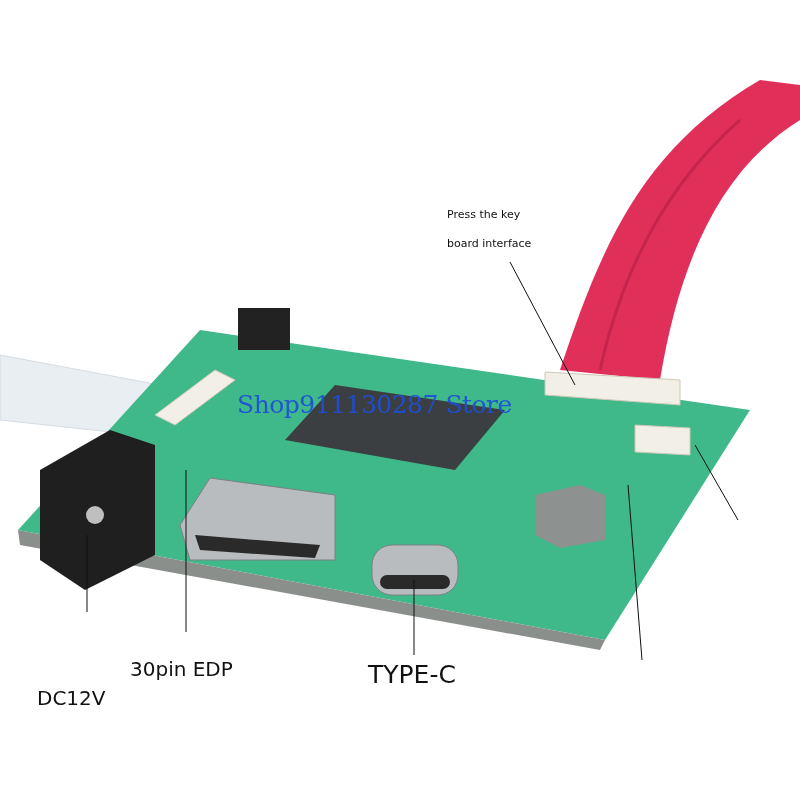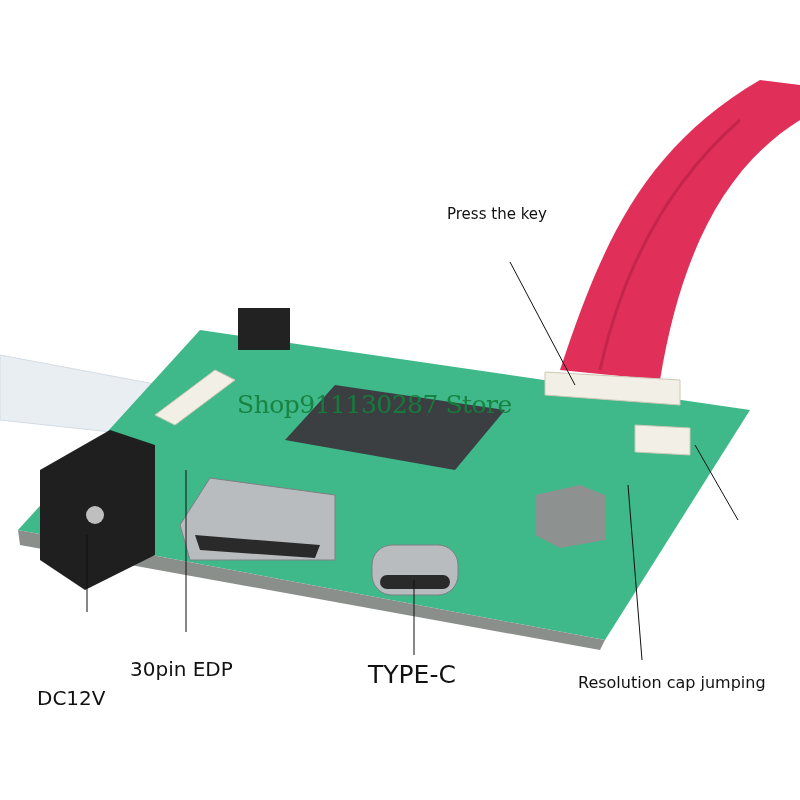--- a/index.html
+++ b/index.html
@@ -1,22 +1,22 @@
 <!DOCTYPE html>
 <html><head>
 <meta charset="utf-8">
 <style>
   html, body { margin:0; padding:0; background:#ffffff; }
   body { width:800px; height:800px; position:relative; overflow:hidden; font-family:"DejaVu Sans", sans-serif; }
   .stage { position:absolute; left:0; top:0; width:800px; height:800px; }
   .label { position:absolute; color:#111; white-space:nowrap; }
-  .lbl-sm { font-size:15px; line-height:29px; }
+  .lbl-sm { font-size:11px; line-height:29px; }
   .lbl-md { font-size:20px; }
   .lbl-lg { font-size:25px; }
-  .watermark { position:absolute; left:237px; top:390px; font-family:"DejaVu Serif", serif; font-size:25px; color:#15803d; opacity:0.92; white-space:nowrap; letter-spacing:-0.5px; }
+  .watermark { position:absolute; left:237px; top:390px; font-family:"DejaVu Serif", serif; font-size:25px; color:#1d4ed8; opacity:0.92; white-space:nowrap; letter-spacing:-0.5px; }
   svg { position:absolute; left:0; top:0; }
 </style>
 </head>
 <body>
 
 <div class="stage">
   <svg width="800" height="800" viewBox="0 0 800 800">
 
     <path d="M0 355 L160 385 L185 440 L0 420 Z" fill="#e9eef3" stroke="#d4dbe2"></path>
     <path d="M150 420 L185 385 L190 395 L158 440 Z" fill="#4a8fd6"></path>
@@ -55,20 +55,20 @@
       <line x1="186" y1="470" x2="186" y2="632"></line>
       <line x1="414" y1="580" x2="414" y2="655"></line>
       <line x1="628" y1="485" x2="642" y2="660"></line>
     </g>
   </svg>
 
   <div class="watermark">Shop911130287 Store</div>
 
   <div class="label lbl-sm" style="left:447px; top:200px;">
     <div>Press the key</div>
+    <div>board interface</div>
   </div>
 
 
   <div class="label lbl-md" style="left:37px; top:638px;margin-top:48px;">DC12V</div>
   <div class="label lbl-md" style="left:130px; top:657px;">30pin EDP</div>
   <div class="label lbl-lg" style="left:368px; top:660px;text-align:center;">TYPE-C</div>
-  <div class="label lbl-sm" style="left:578px; top:668px; font-size:16px;">Resolution cap jumping</div>
 </div>
 
 </body></html>

